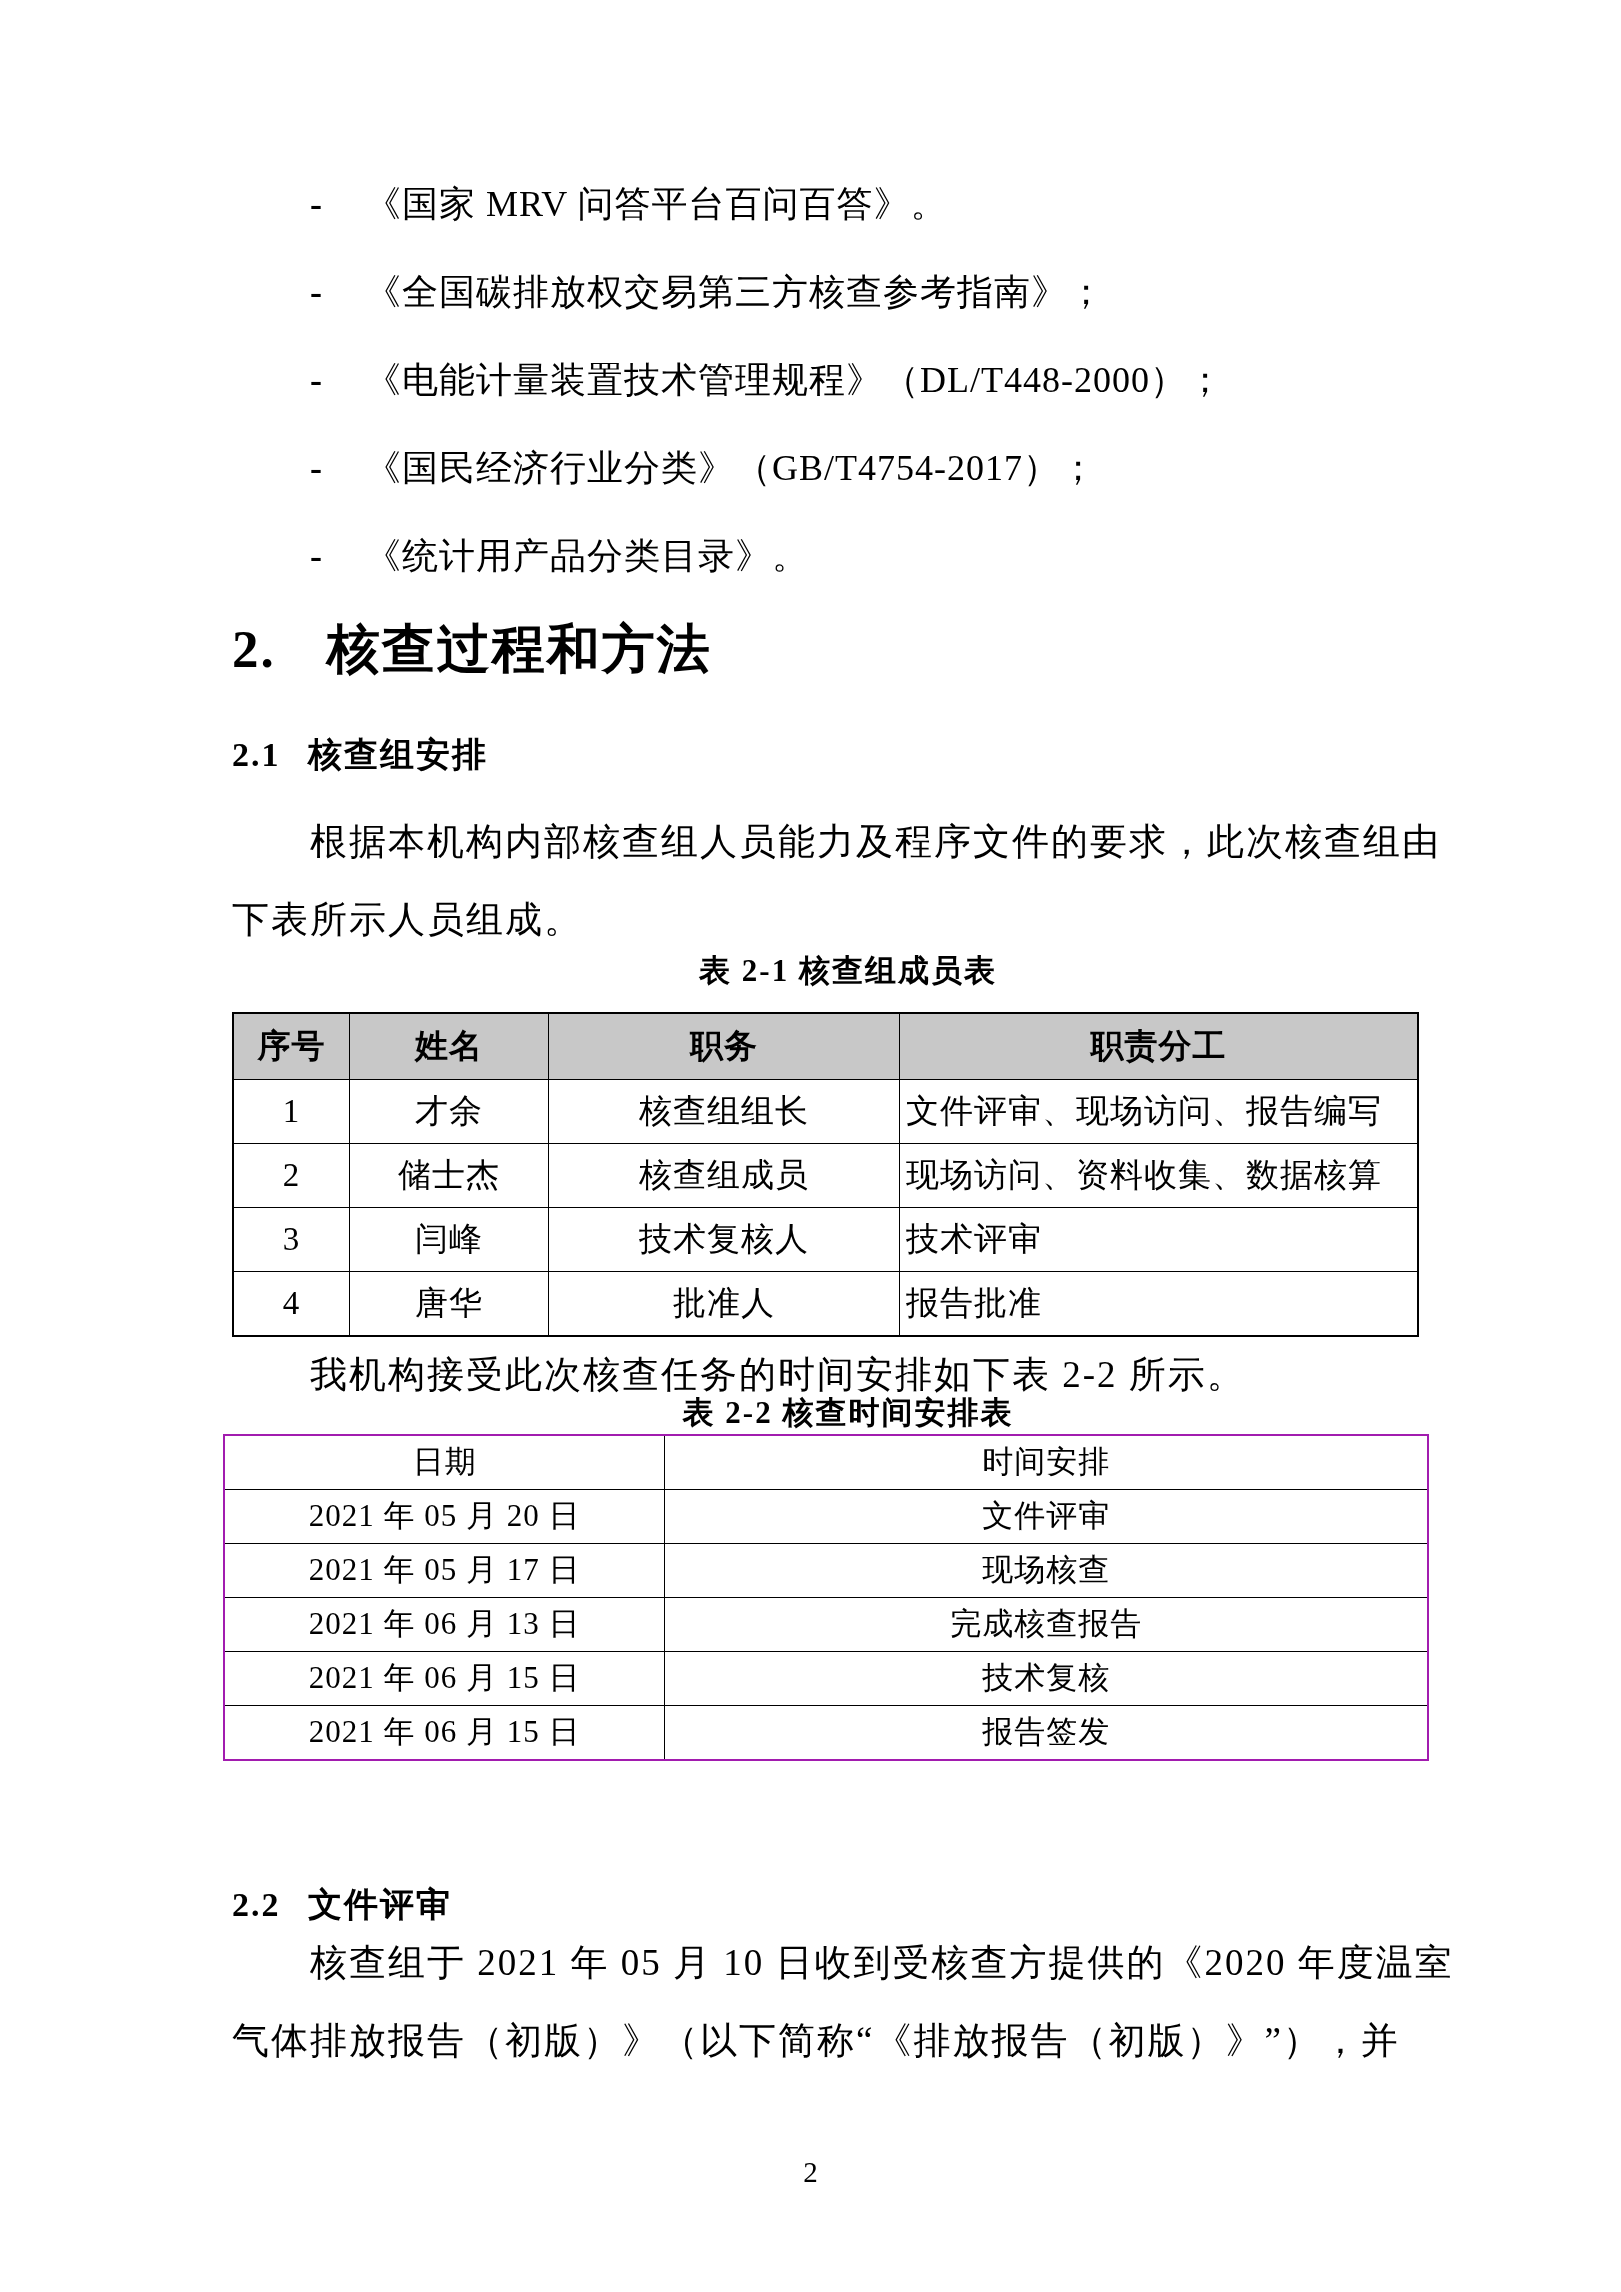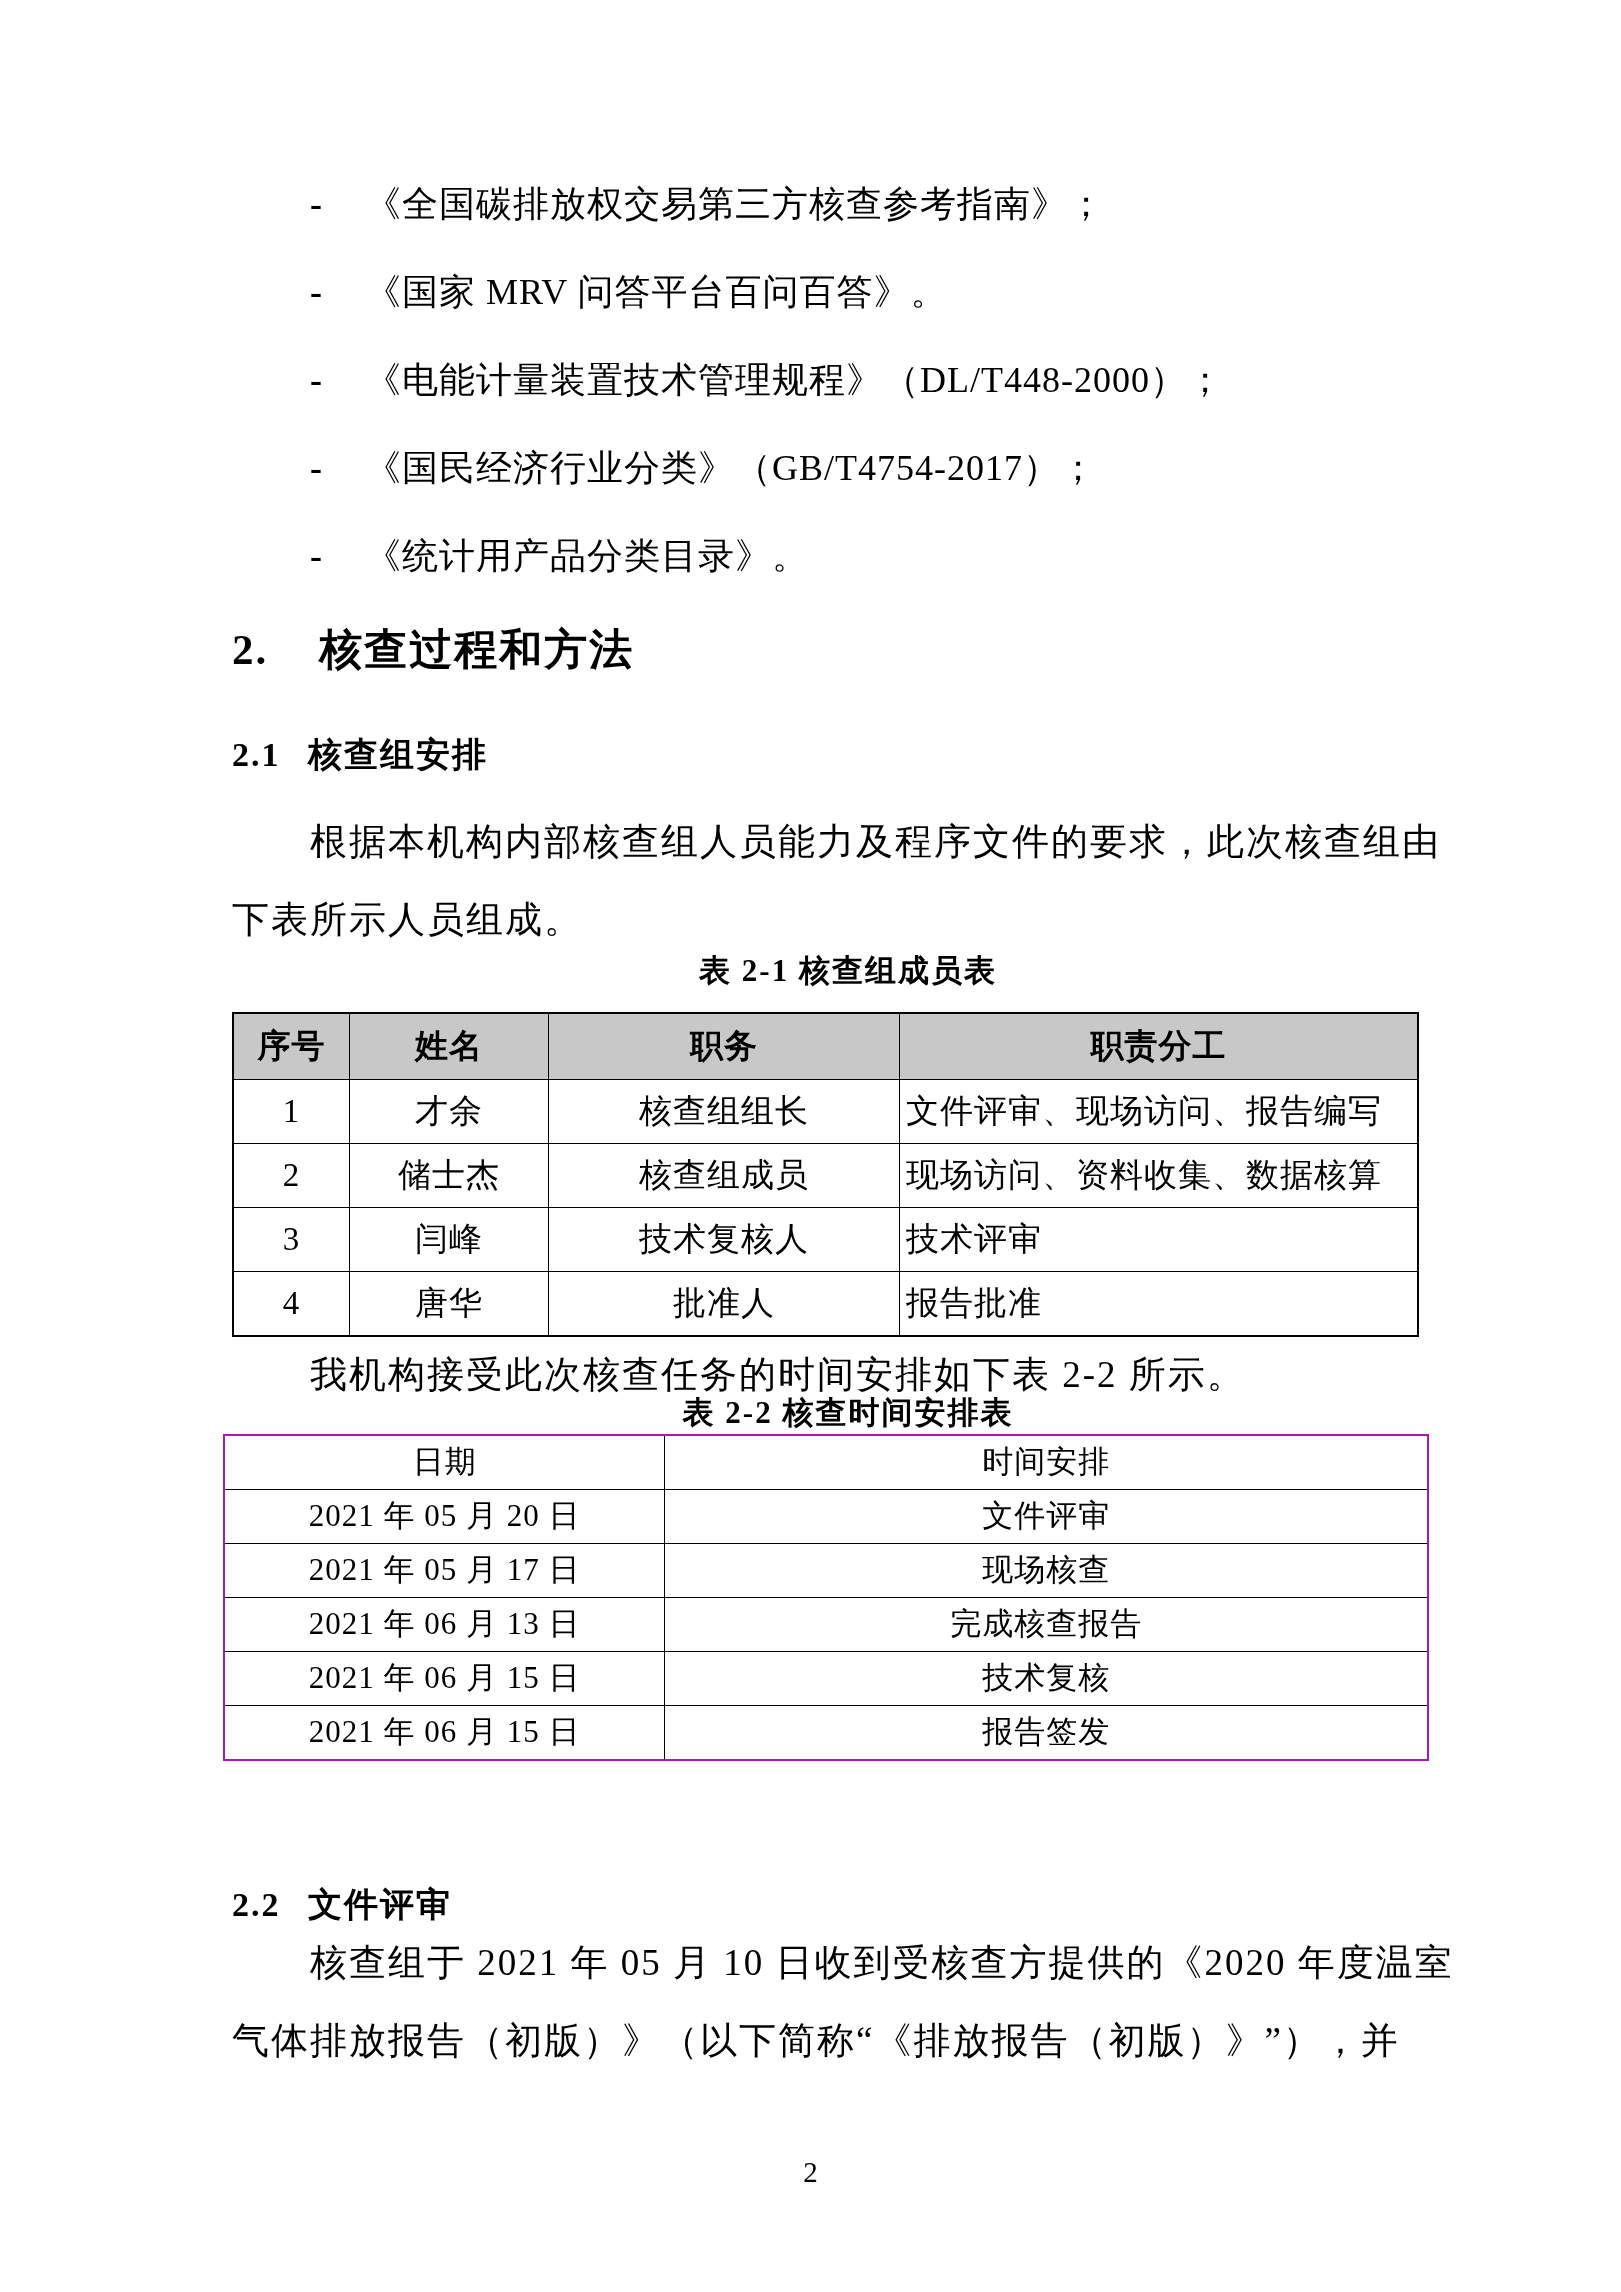--- a/index.html
+++ b/index.html
@@ -19,21 +19,21 @@
   ul.refs { list-style:none; margin:0; padding:0; }
   li.ref-item {
     height:37px; line-height:37px; margin-bottom:51px;
     font-size:36px; letter-spacing:1px; white-space:nowrap;
     padding-left:78px;
   }
   .dash { display:inline-block; width:55px; font-weight:bold; }
 
   
   h1.sec {
-    margin:33px 0 0 0; font-size:43px; font-weight:bold;
+    margin:33px 0 0 0; font-size:53px; font-weight:bold;
     height:47px; line-height:47px; letter-spacing:2px; white-space:nowrap;
   }
   h1.sec .hnum { margin-right:51px; }
   h2.sec {
     margin:0; font-size:34px; font-weight:bold;
     height:45px; line-height:45px; letter-spacing:2px; white-space:nowrap;
   }
   h2.sec .hnum { margin-right:27.4px; }
   #h21 { margin-top:59px; }
   #h22 { margin-top:121px; }
@@ -88,24 +88,24 @@
     text-align:center; font-size:29px;
   }
 </style>
 </head>
 <body>
 
 <div class="page">
 
   <ul class="refs">
     <li class="ref-item">
+      <span class="dash">-</span><span>《国家 MRV 问答平台百问百答》。</span>
+    </li>
+    <li class="ref-item">
       <span class="dash">-</span><span>《全国碳排放权交易第三方核查参考指南》；</span>
-    </li>
-    <li class="ref-item">
-      <span class="dash">-</span><span>《国家 MRV 问答平台百问百答》。</span>
     </li>
     <li class="ref-item">
       <span class="dash">-</span><span>《电能计量装置技术管理规程》（DL/T448-2000）；</span>
     </li>
     <li class="ref-item">
       <span class="dash">-</span><span>《国民经济行业分类》（GB/T4754-2017）；</span>
     </li>
     <li class="ref-item">
       <span class="dash">-</span><span>《统计用产品分类目录》。</span>
     </li>

